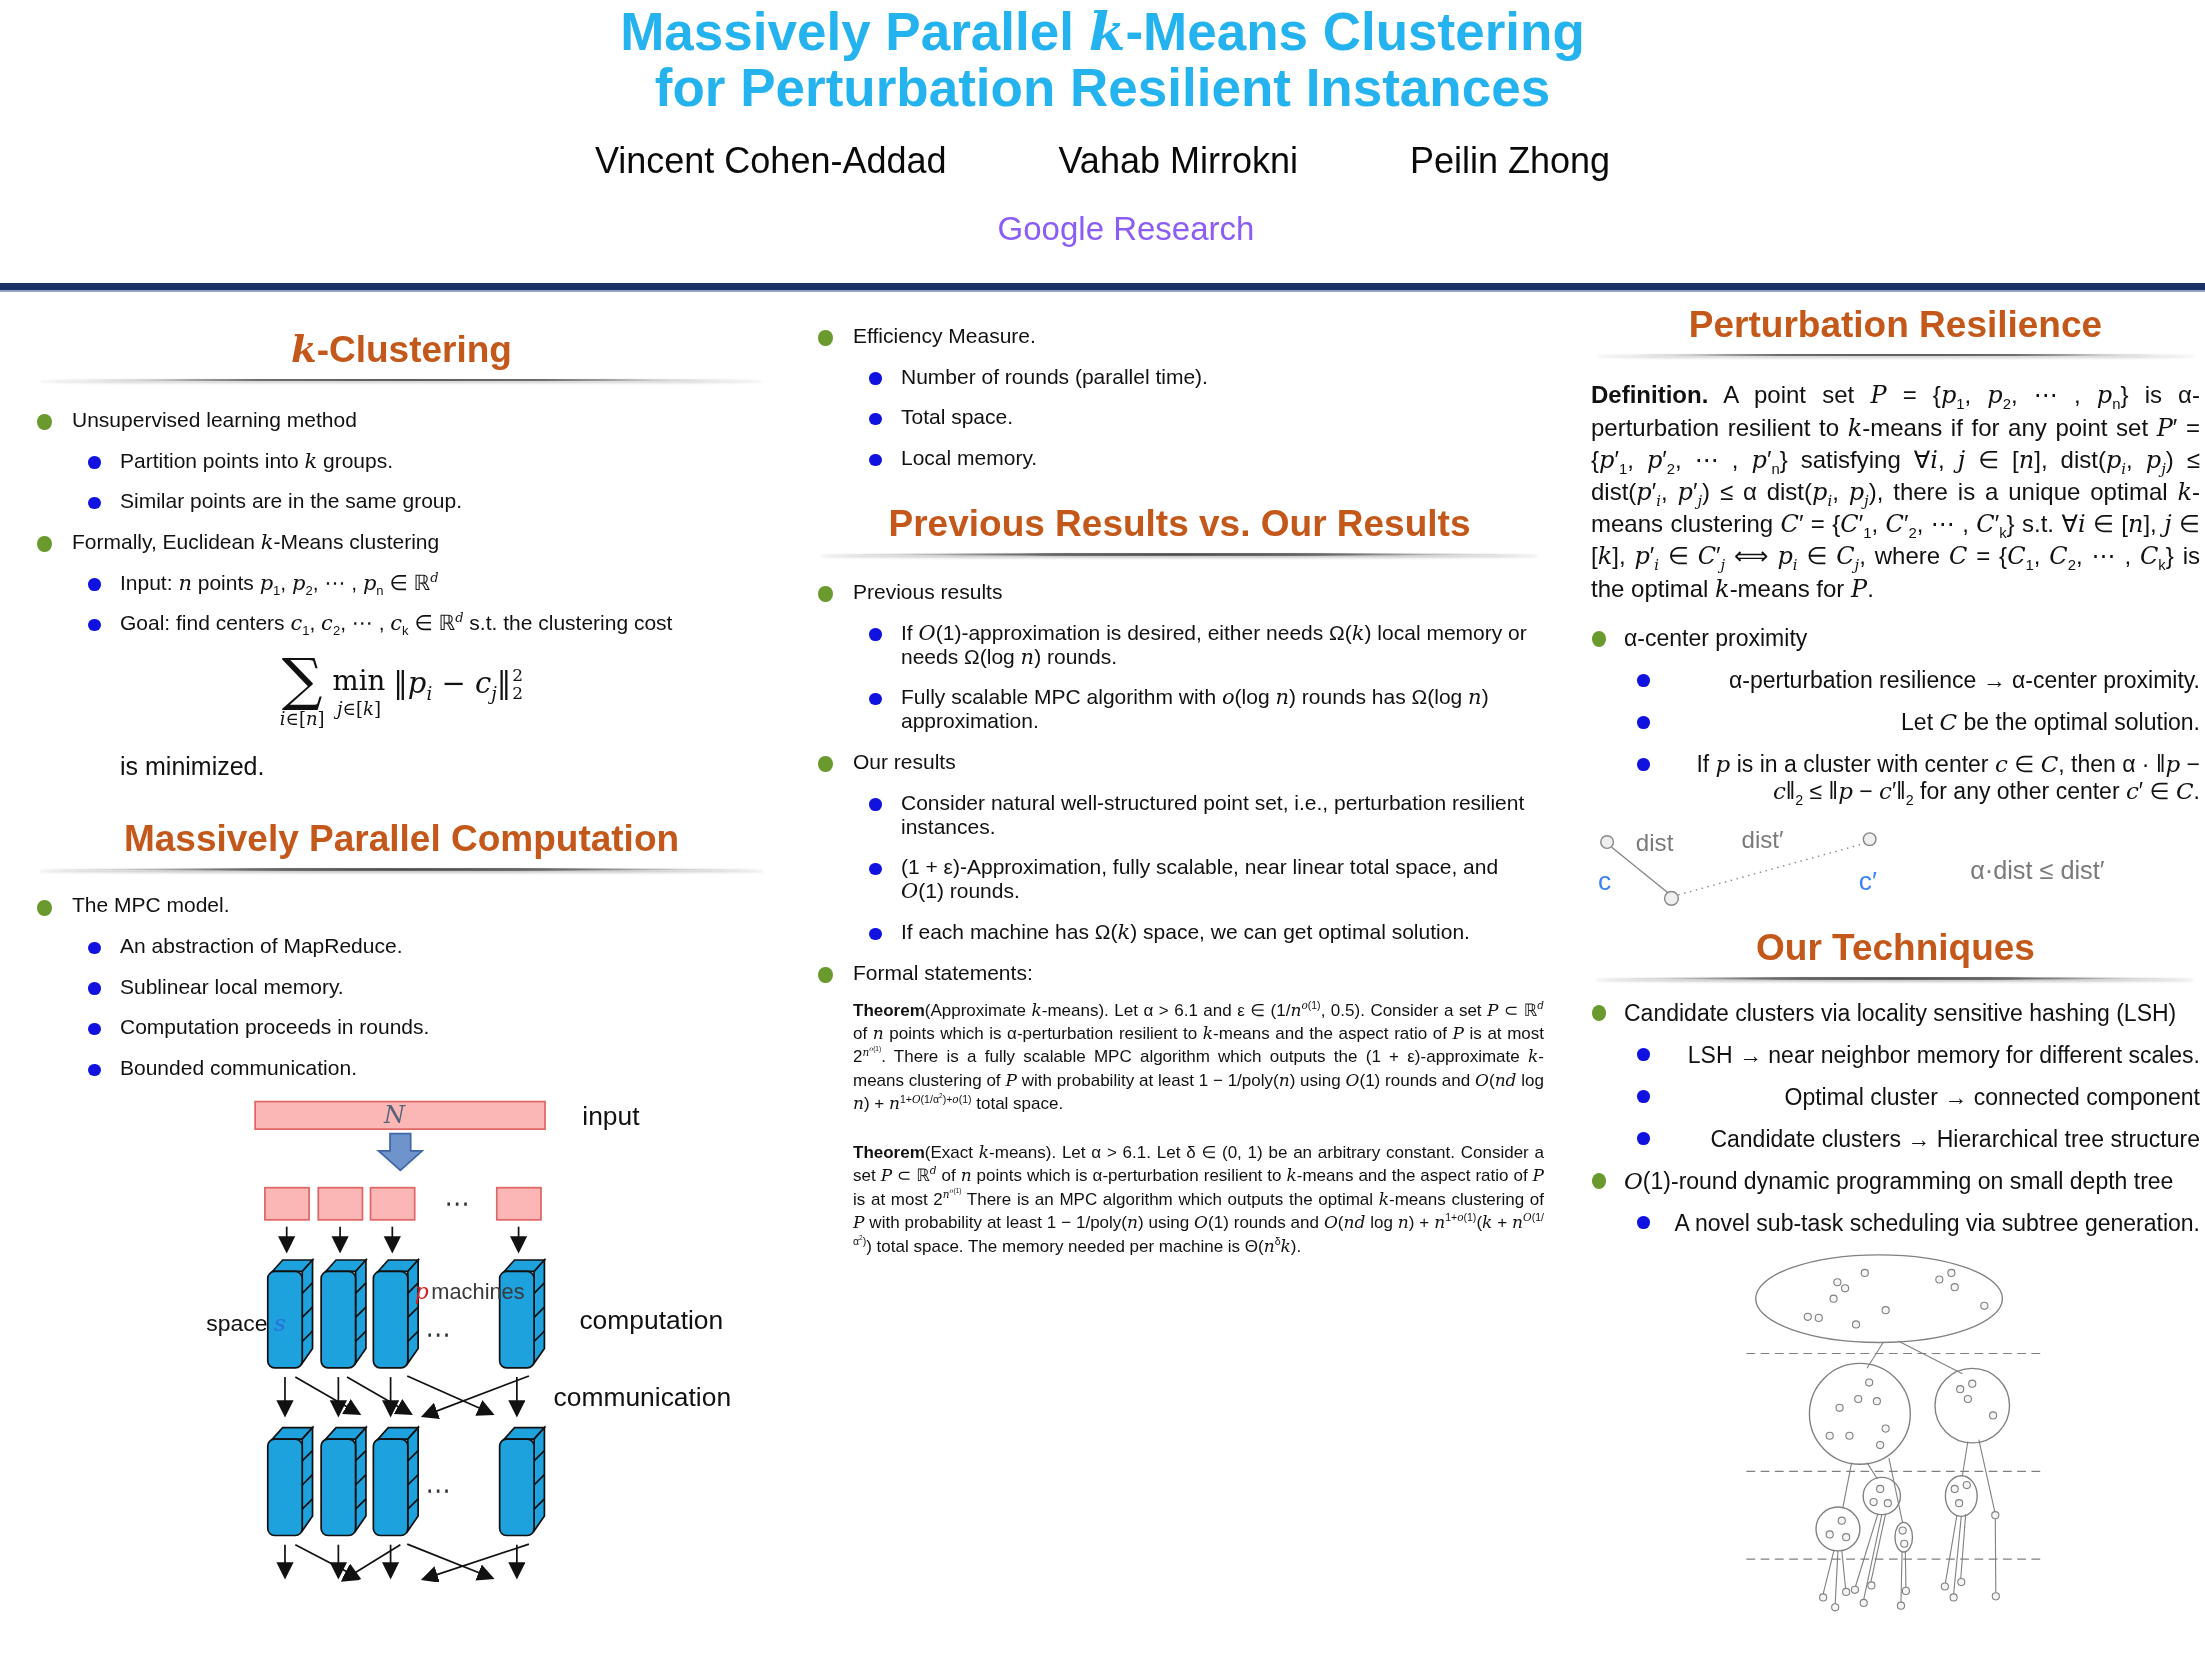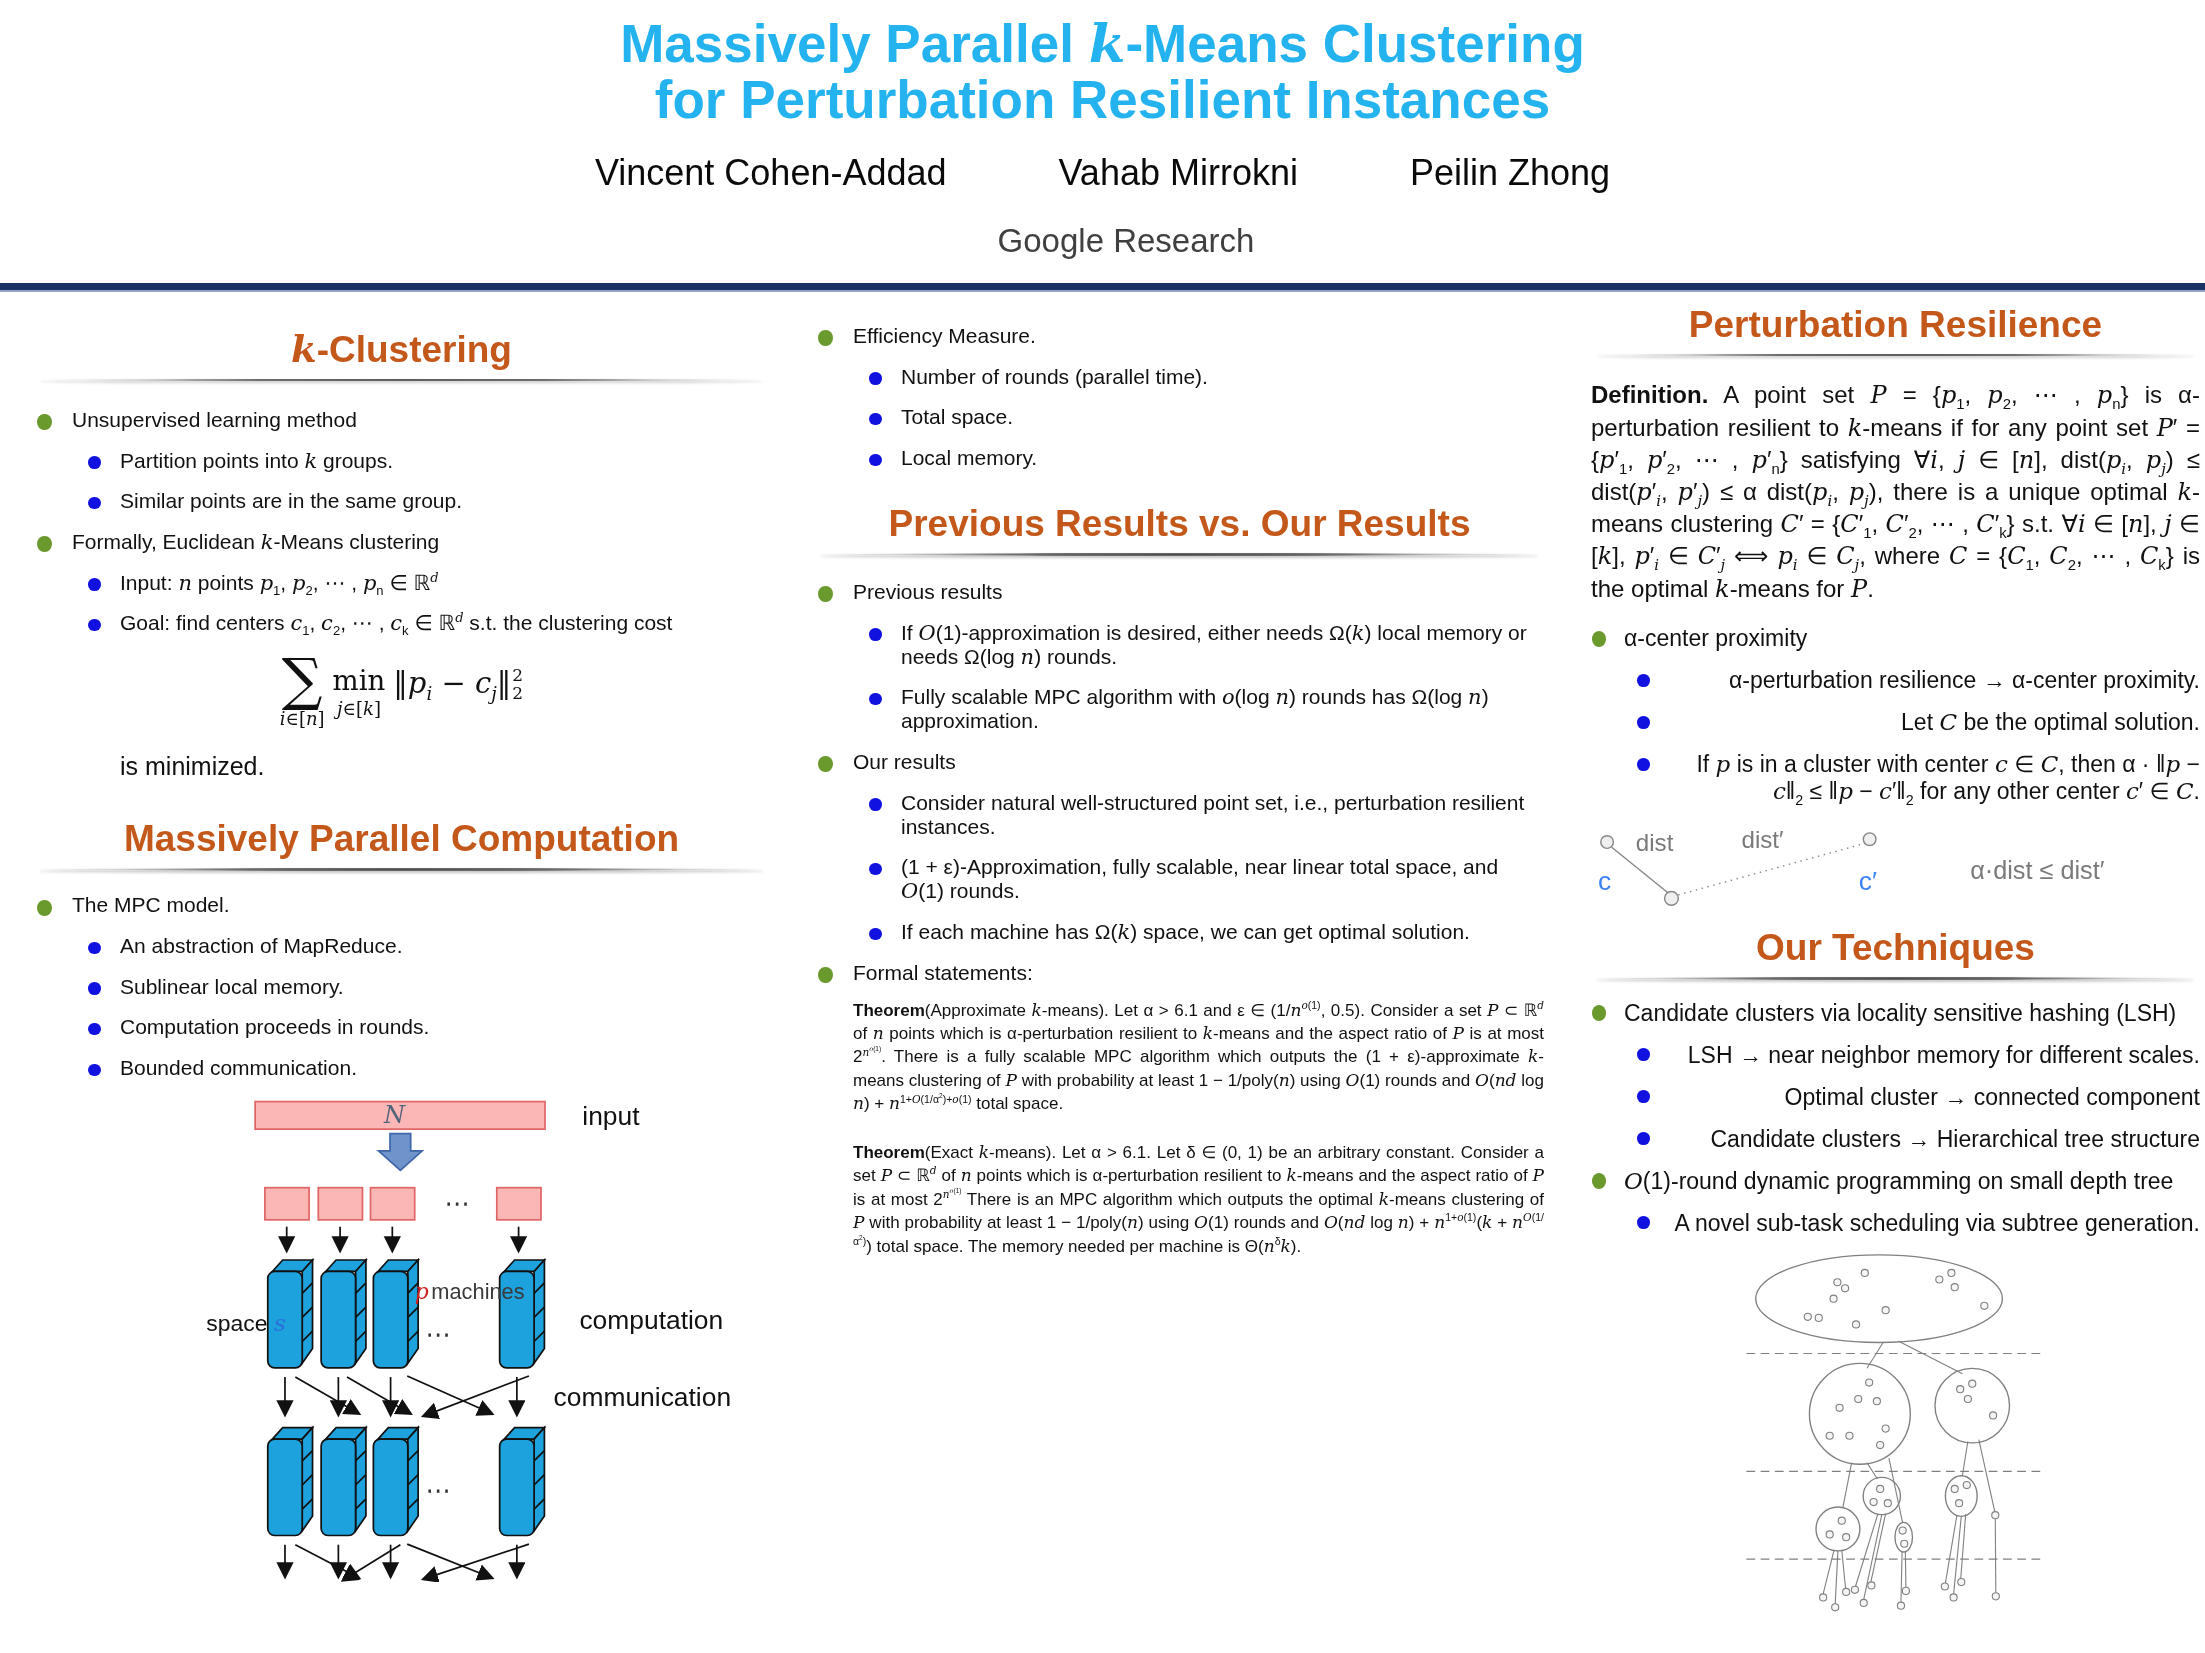--- a/index.html
+++ b/index.html
@@ -5,23 +5,23 @@
   html,body { margin:0; padding:0; background:#fff; }
   #poster {
     position:relative; width:2205px; height:1654px; background:#ffffff;
     font-family:"Liberation Sans", sans-serif; color:#111; overflow:hidden;
   }
   i, .mi { font-family:"DejaVu Serif", serif; font-style:italic; }
   sub, sup { font-size:62%; line-height:0; }
 
   
   #hdr { position:absolute; top:0; left:0; width:2205px; text-align:center; }
-  .title { margin-top:15px; font-size:53px; line-height:1.06; font-weight:bold; color:#25b3f0; }
+  .title { margin-top:3px; font-size:53px; line-height:1.06; font-weight:bold; color:#25b3f0; }
   .authors { display:flex; justify-content:center; gap:112px; margin-top:24px; font-size:36px; color:#0a0a0a; }
-  .affil { margin-top:27.6px; font-size:33px; color:#404040;margin-left:47px; }
+  .affil { margin-top:27.6px; font-size:33px; color:#8b5cf6;margin-left:47px; }
   #navybar { position:absolute; left:0; top:283px; width:2205px; height:6.9px;
              background:#1a3263; border-bottom:2.3px solid #93a3c3; }
 
   
   .col { position:absolute; top:299px; }
   #col-left  { left:34px;   width:735px; }
   #col-mid   { left:815px; width:729px; }
   #col-right { left:1591px; width:609px; }
 
   .sec { font-size:37px; font-weight:bold; color:#c4571a; text-align:center; margin:0; }

